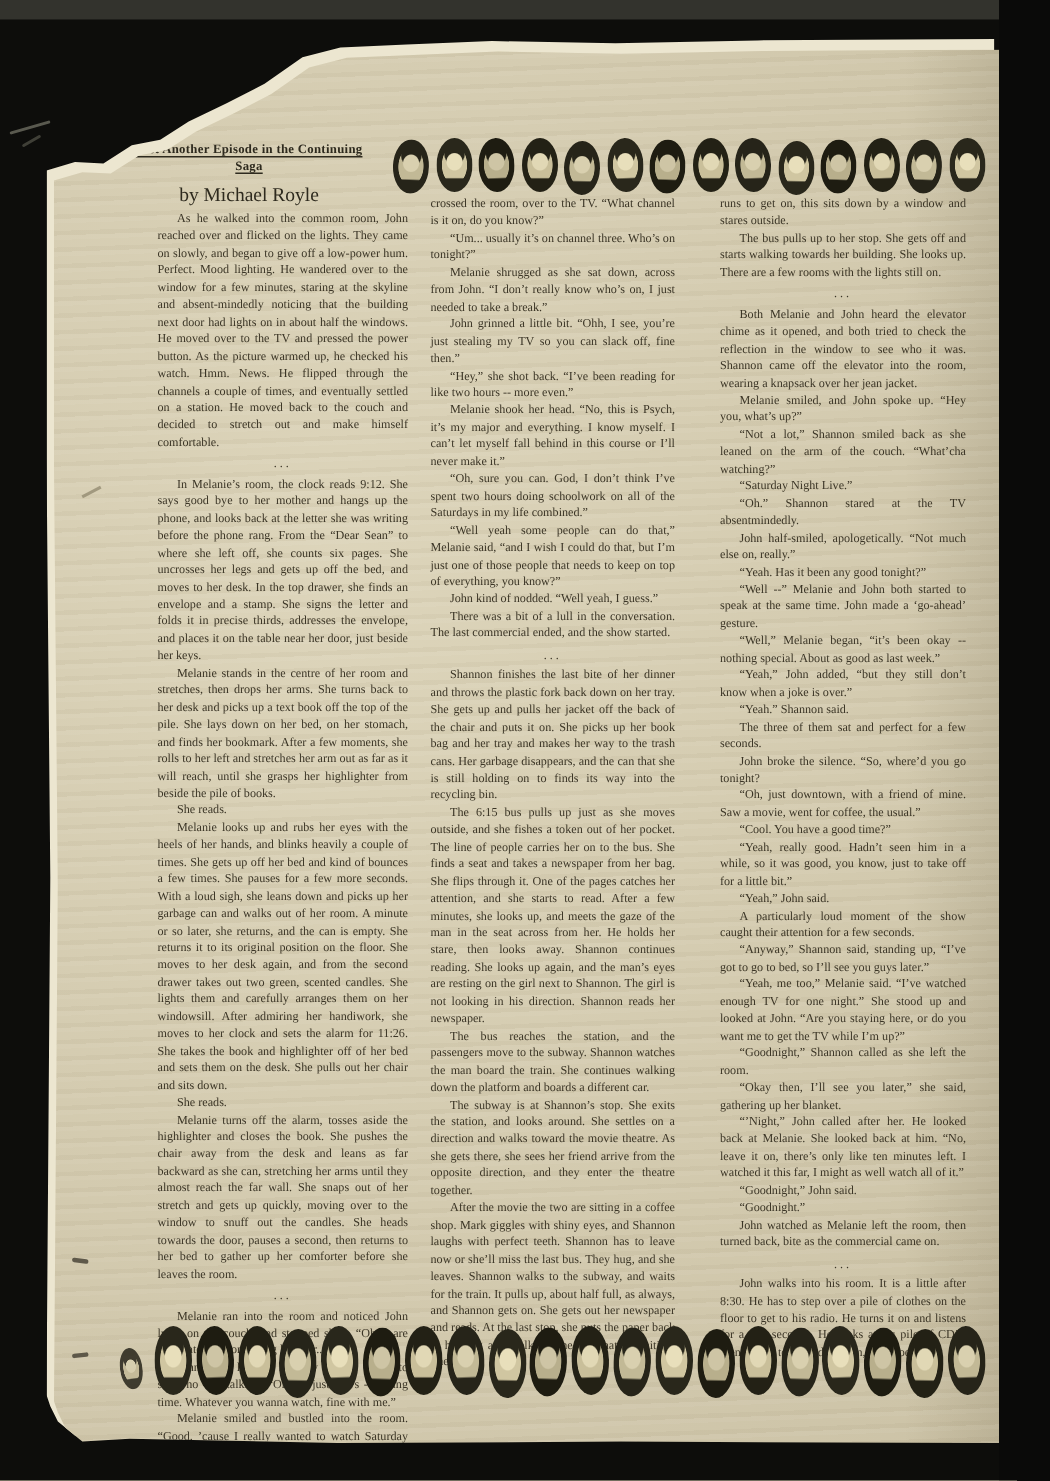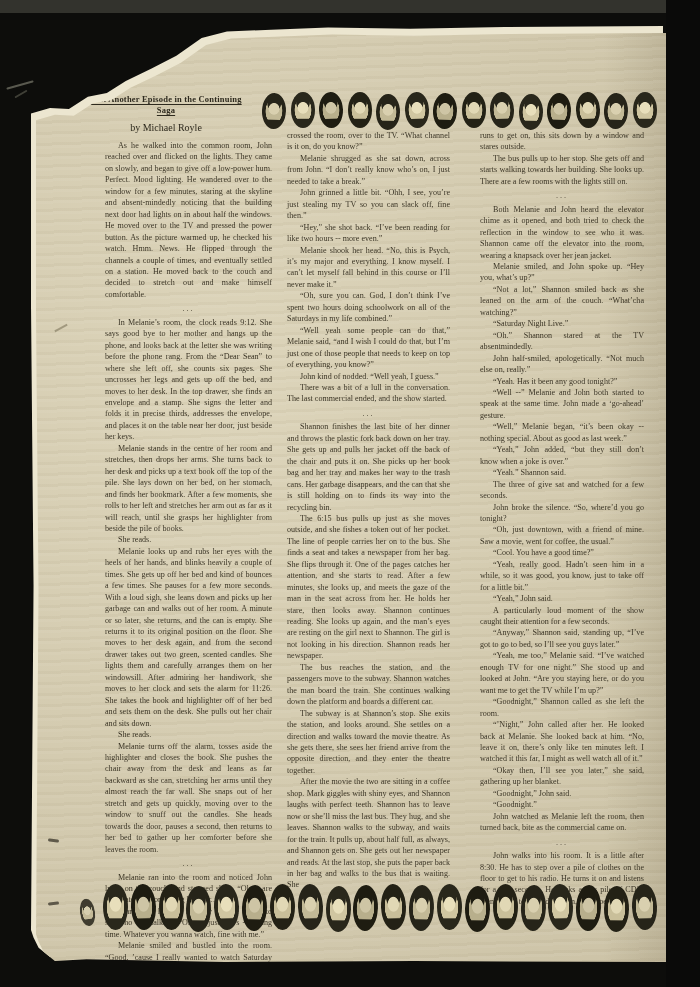--- a/index.html
+++ b/index.html
@@ -30,21 +30,21 @@
   .staple{position:absolute;width:11px;height:3px;background:#4a4538;border-radius:2px;opacity:.85;}
   .staple.s1{left:12px;top:806px;transform:rotate(8deg);}
   .staple.s2{left:12px;top:869px;transform:rotate(-6deg);}
   .crease{position:absolute;left:18px;top:294px;width:14px;height:2px;background:#8a8168;transform:rotate(-28deg);opacity:.7;}
 
   .masthead{position:absolute;left:54px;top:61px;width:152px;text-align:center;color:#2e2a1e;}
   .masthead h1{
     margin:0;font-size:8.5px;font-weight:bold;letter-spacing:.2px;
     text-decoration:underline;text-underline-offset:2px;line-height:1.3;
   }
-  .byline{margin-top:6px;font-size:10px;}
+  .byline{margin-top:6px;font-size:13px;}
 
   .col{position:absolute;color:#3b3526;}
   .col p{margin:0;font-size:8.1px;line-height:11.45px;text-align:justify;}
   .col p.indent{text-indent:13px;}
   .col p.cont{text-indent:0;}
   .col p.sep{text-align:center;text-indent:0;letter-spacing:2px;margin:3px 0 2px;}
   #col-0{left:57px;top:107px;width:167px;margin-left:12px;}
   #col-1{left:251px;top:97px;width:163px;font-family:Liberation Serif, serif;}
   #col-2{left:444px;top:97px;width:164px;}
 
@@ -114,20 +114,21 @@
       <p class="indent">Melanie looks up and rubs her eyes with the heels of her hands, and blinks heavily a couple of times. She gets up off her bed and kind of bounces a few times. She pauses for a few more seconds. With a loud sigh, she leans down and picks up her garbage can and walks out of her room. A minute or so later, she returns, and the can is empty. She returns it to its original position on the floor. She moves to her desk again, and from the second drawer takes out two green, scented candles. She lights them and carefully arranges them on her windowsill. After admiring her handiwork, she moves to her clock and sets the alarm for 11:26. She takes the book and highlighter off of her bed and sets them on the desk. She pulls out her chair and sits down.</p>
       <p class="indent">She reads.</p>
       <p class="indent">Melanie turns off the alarm, tosses aside the highlighter and closes the book. She pushes the chair away from the desk and leans as far backward as she can, stretching her arms until they almost reach the far wall. She snaps out of her stretch and gets up quickly, moving over to the window to snuff out the candles. She heads towards the door, pauses a second, then returns to her bed to gather up her comforter before she leaves the room.</p>
       <p class="sep">...</p>
       <p class="indent">Melanie ran into the room and noticed John lying on the couch, and stopped short. “Oh -- are you watching something here, or....?”</p>
       <p class="indent">John lifted himself halfway off the couch to see who was talking. “Oh no, just news -- killing time. Whatever you wanna watch, fine with me.”</p>
       <p class="indent">Melanie smiled and bustled into the room. “Good, ’cause I really wanted to watch Saturday Night Live.” She</p>
     </div>
   <div class="col" id="col-1">
       <p class="cont">crossed the room, over to the TV. “What channel is it on, do you know?”</p>
+      <p class="indent">“Um... usually it’s on channel three. Who’s on tonight?”</p>
       <p class="indent">Melanie shrugged as she sat down, across from John. “I don’t really know who’s on, I just needed to take a break.”</p>
       <p class="indent">John grinned a little bit. “Ohh, I see, you’re just stealing my TV so you can slack off, fine then.”</p>
       <p class="indent">“Hey,” she shot back. “I’ve been reading for like two hours -- more even.”</p>
       <p class="indent">Melanie shook her head. “No, this is Psych, it’s my major and everything. I know myself. I can’t let myself fall behind in this course or I’ll never make it.”</p>
       <p class="indent">“Oh, sure you can. God, I don’t think I’ve spent two hours doing schoolwork on all of the Saturdays in my life combined.”</p>
       <p class="indent">“Well yeah some people can do that,” Melanie said, “and I wish I could do that, but I’m just one of those people that needs to keep on top of everything, you know?”</p>
       <p class="indent">John kind of nodded. “Well yeah, I guess.”</p>
       <p class="indent">There was a bit of a lull in the conversation. The last commercial ended, and the show started.</p>
       <p class="sep">...</p>
       <p class="indent">Shannon finishes the last bite of her dinner and throws the plastic fork back down on her tray. She gets up and pulls her jacket off the back of the chair and puts it on. She picks up her book bag and her tray and makes her way to the trash cans. Her garbage disappears, and the can that she is still holding on to finds its way into the recycling bin.</p>
@@ -144,32 +145,32 @@
       <p class="indent">Melanie smiled, and John spoke up. “Hey you, what’s up?”</p>
       <p class="indent">“Not a lot,” Shannon smiled back as she leaned on the arm of the couch. “What’cha watching?”</p>
       <p class="indent">“Saturday Night Live.”</p>
       <p class="indent">“Oh.” Shannon stared at the TV absentmindedly.</p>
       <p class="indent">John half-smiled, apologetically. “Not much else on, really.”</p>
       <p class="indent">“Yeah. Has it been any good tonight?”</p>
       <p class="indent">“Well --” Melanie and John both started to speak at the same time. John made a ‘go-ahead’ gesture.</p>
       <p class="indent">“Well,” Melanie began, “it’s been okay -- nothing special. About as good as last week.”</p>
       <p class="indent">“Yeah,” John added, “but they still don’t know when a joke is over.”</p>
       <p class="indent">“Yeah.” Shannon said.</p>
-      <p class="indent">The three of give sat and watched for a few seconds.</p>
+      <p class="indent">The three of them sat and perfect for a few seconds.</p>
       <p class="indent">John broke the silence. “So, where’d you go tonight?</p>
       <p class="indent">“Oh, just downtown, with a friend of mine. Saw a movie, went for coffee, the usual.”</p>
       <p class="indent">“Cool. You have a good time?”</p>
       <p class="indent">“Yeah, really good. Hadn’t seen him in a while, so it was good, you know, just to take off for a little bit.”</p>
       <p class="indent">“Yeah,” John said.</p>
       <p class="indent">A particularly loud moment of the show caught their attention for a few seconds.</p>
       <p class="indent">“Anyway,” Shannon said, standing up, “I’ve got to go to bed, so I’ll see you guys later.”</p>
       <p class="indent">“Yeah, me too,” Melanie said. “I’ve watched enough TV for one night.” She stood up and looked at John. “Are you staying here, or do you want me to get the TV while I’m up?”</p>
       <p class="indent">“Goodnight,” Shannon called as she left the room.</p>
+      <p class="indent">“Okay then, I’ll see you later,” she said, gathering up her blanket.</p>
       <p class="indent">“’Night,” John called after her. He looked back at Melanie. She looked back at him. “No, leave it on, there’s only like ten minutes left. I watched it this far, I might as well watch all of it.”</p>
-      <p class="indent">“Okay then, I’ll see you later,” she said, gathering up her blanket.</p>
       <p class="indent">“Goodnight,” John said.</p>
       <p class="indent">“Goodnight.”</p>
       <p class="indent">John watched as Melanie left the room, then turned back, bite as the commercial came on.</p>
       <p class="sep">...</p>
       <p class="indent">John walks into his room. It is a little after 8:30. He has to step over a pile of clothes on the floor to get to his radio. He turns it on and listens for a few seconds. He looks at his pile of CD’s, then listens to the radio again, then goes</p>
     </div>
 
   <div class="strip" id="strip-bottom">
       <div class="photo v0"></div>
       <div class="photo v1"></div>

